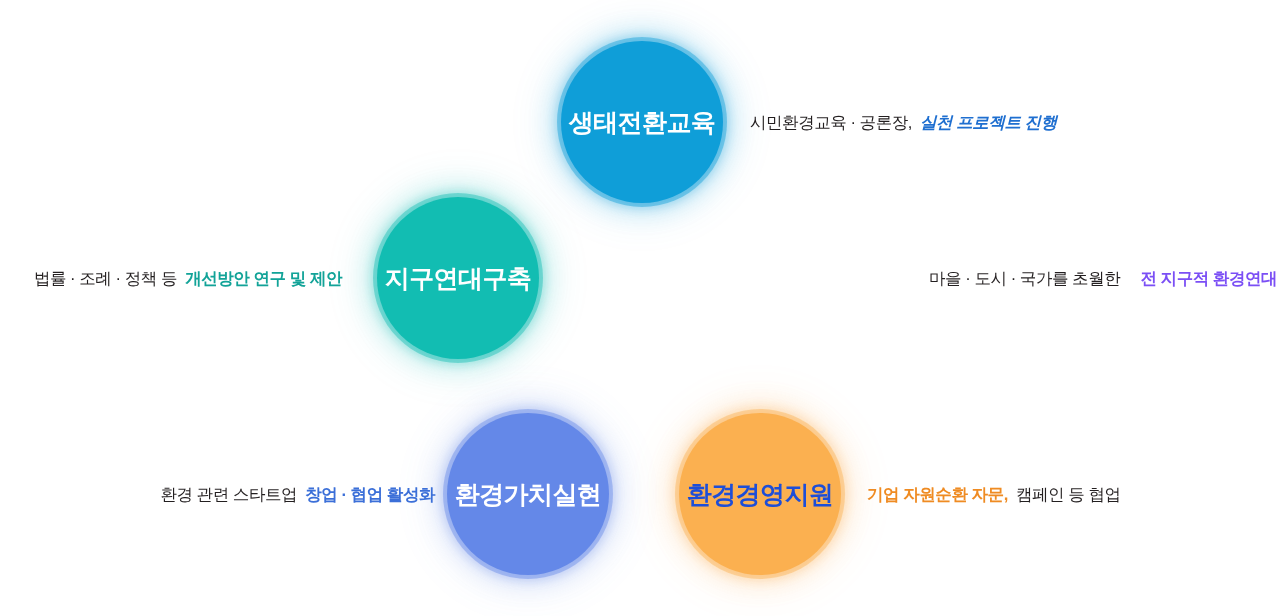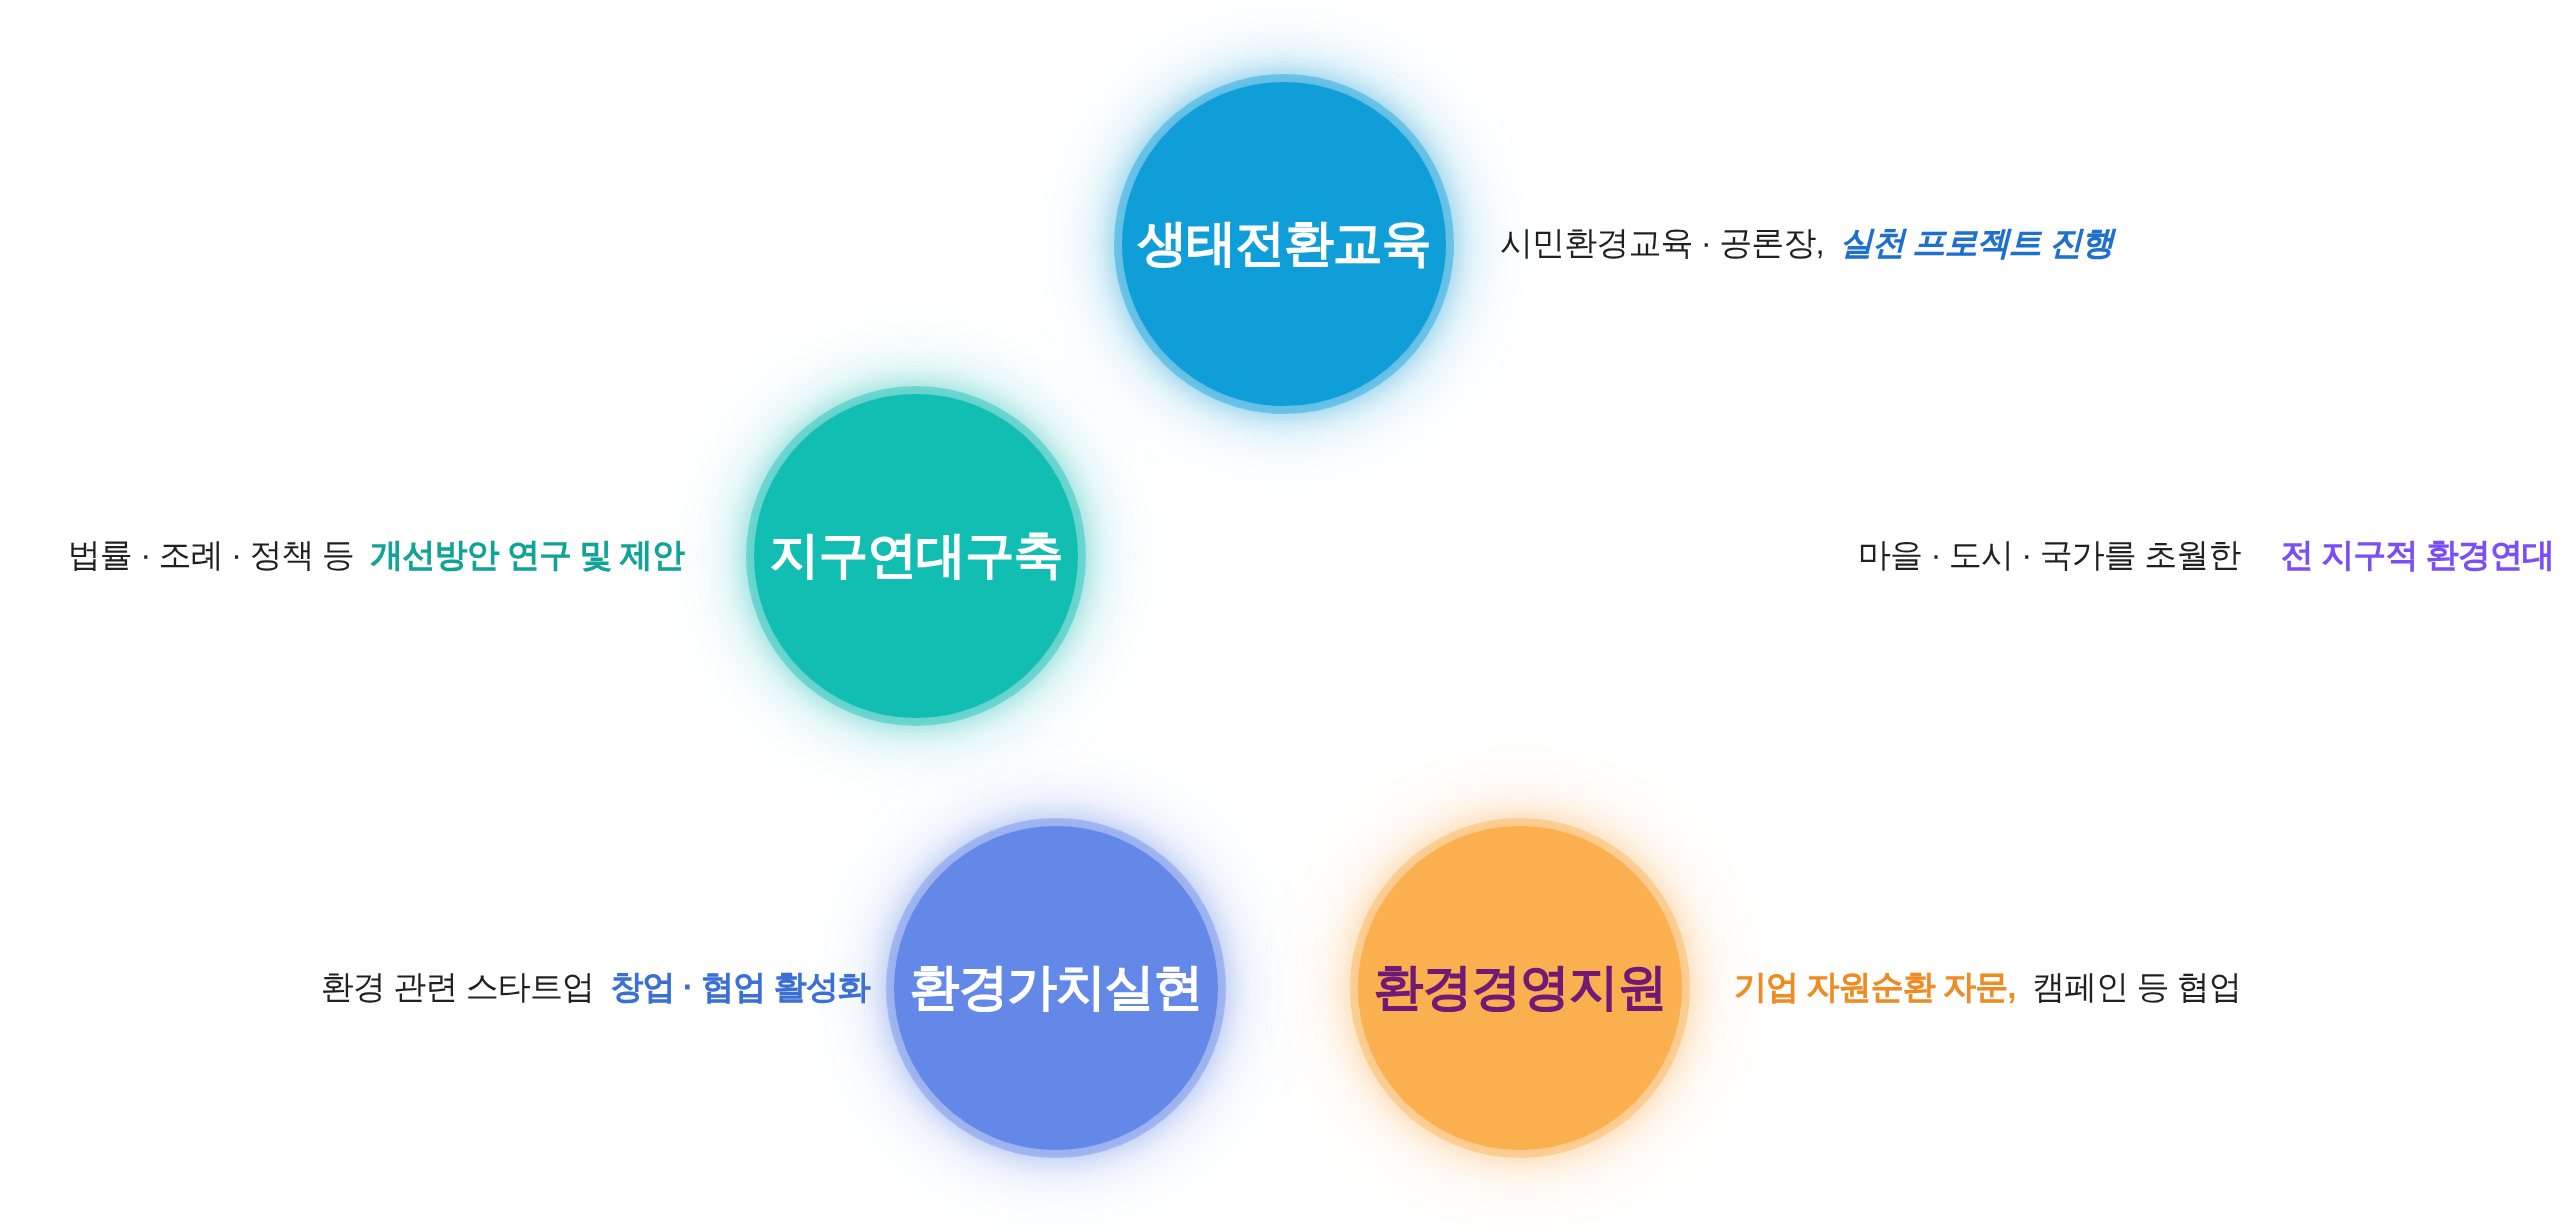--- a/index.html
+++ b/index.html
@@ -83,21 +83,21 @@
   <div class="node" id="node-policy" style="background: rgb(18, 189, 178); box-shadow: rgba(18, 189, 178, 0.42) 0px 0px 0px 4px, rgba(18, 189, 178, 0.28) 0px 0px 10px 6px, rgba(18, 189, 178, 0.16) 0px 0px 22px 12px, rgba(18, 189, 178, 0.07) 0px 0px 38px 20px;">
     <span class="node-label" style="color: rgb(255, 255, 255);">지구연대구축</span>
   </div>
 
 
   <div class="node" id="node-value" style="background: rgb(100, 136, 232); box-shadow: rgba(100, 136, 232, 0.42) 0px 0px 0px 4px, rgba(100, 136, 232, 0.28) 0px 0px 10px 6px, rgba(100, 136, 232, 0.16) 0px 0px 22px 12px, rgba(100, 136, 232, 0.07) 0px 0px 38px 20px;">
     <span class="node-label" style="color: rgb(255, 255, 255);">환경가치실현</span>
   </div>
 
   <div class="node" id="node-management" style="background: rgb(251, 176, 80); box-shadow: rgba(251, 176, 80, 0.42) 0px 0px 0px 4px, rgba(251, 176, 80, 0.28) 0px 0px 10px 6px, rgba(251, 176, 80, 0.16) 0px 0px 22px 12px, rgba(251, 176, 80, 0.07) 0px 0px 38px 20px;">
-    <span class="node-label" style="color: #701a75;">환경경영지원</span>
+    <span class="node-label" style="color: #1d4ed8;">환경경영지원</span>
   </div>
 
   <div class="desc desc-right" id="desc-eco">
     <span class="plain">시민환경교육 · 공론장,</span>
     <span class="hl" style="color: rgb(31, 111, 208); margin-left: 4px; font-style: italic;">실천 프로젝트 진행</span>
   </div>
 
   <div class="desc desc-left" id="desc-policy">
     <span class="plain">법률 · 조례 · 정책 등</span>
     <span class="hl" style="color: rgb(18, 163, 152); margin-left: 4px;">개선방안 연구 및 제안</span>

